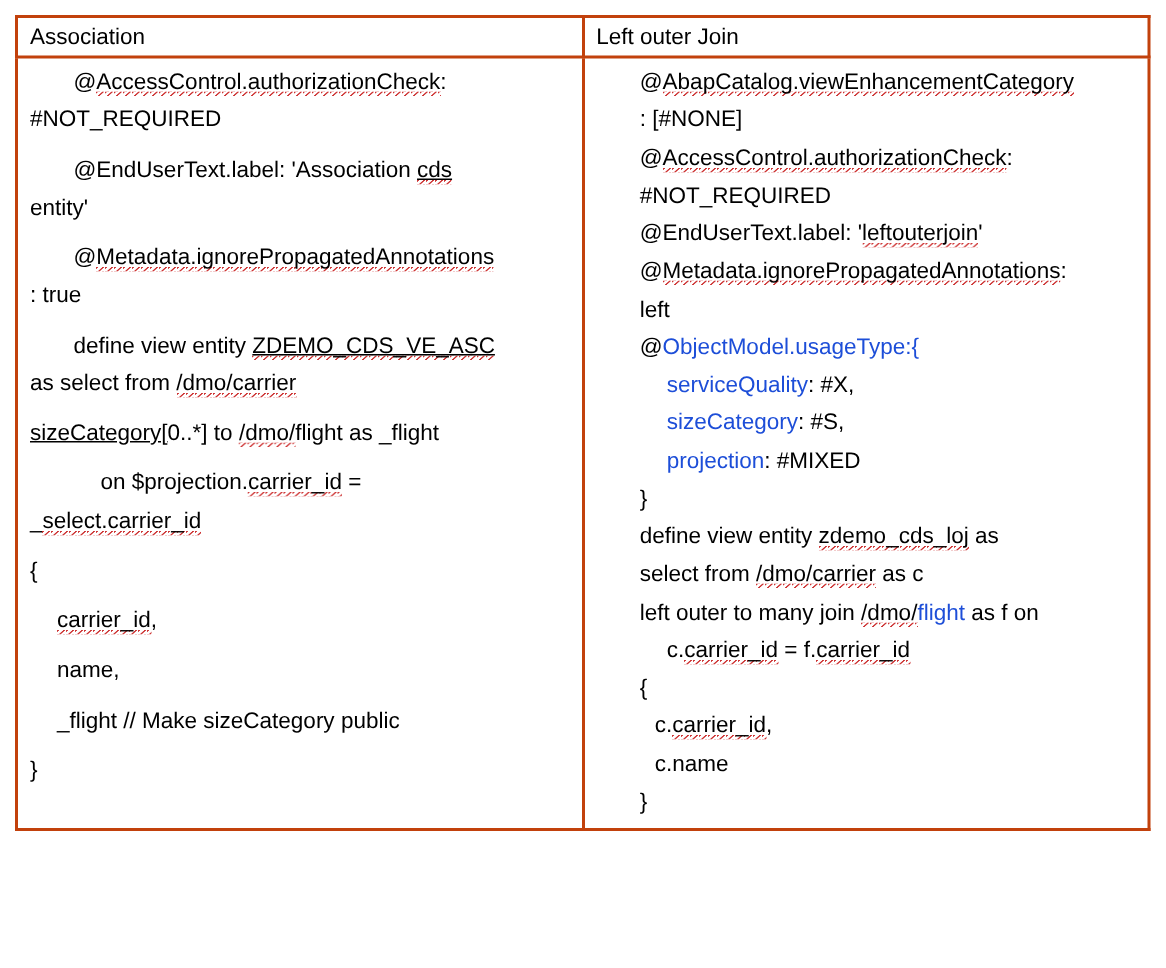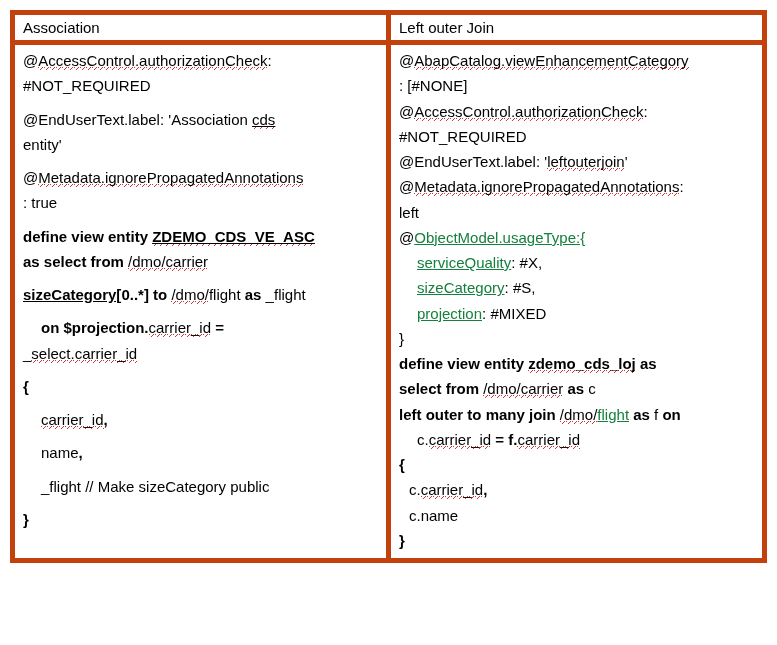--- a/index.html
+++ b/index.html
@@ -15,56 +15,56 @@
     height: 645px;
     box-sizing: border-box;
     padding: 10px;
   }
   table.cmp {
     border-collapse: collapse;
     width: 100%;
     table-layout: fixed;
   }
   table.cmp th, table.cmp td {
-    border: 5px solid #c2410c;
+    border: 2px solid #c2410c;
     vertical-align: top;
     padding: 4px 8px;
     text-align: left;
     font-size: 15px;
   }
   table.cmp th {
     font-weight: 400;
     background: #fff;
   }
   .code {
     font-family: "Segoe UI", Arial, sans-serif;
     line-height: 1.55;
     word-break: break-word;
   }
-  .b { font-weight: 700; }
+  .b { font-weight: 400; }
   .uline { text-decoration: underline; text-decoration-color: #000; }
-  .link { color: #15803d; text-decoration: underline; }
+  .link { color: #1d4ed8; }
 
   
   .sq {
     background-image:
       repeating-linear-gradient(135deg,
         rgba(200,30,30,0.9) 0px,
         rgba(200,30,30,0.9) 1px,
         transparent 1px,
         transparent 3px);
     background-repeat: repeat-x;
     background-position: 0 100%;
     background-size: 6px 3px;
     padding-bottom: 1px;
   }
   .ind1 { padding-left: 18px; display: inline-block; }
   .ind2 { padding-left: 10px; display: inline-block; }
   .blk { margin-bottom: 10px; }
-  .blk0 { margin-bottom: 2px; }
+  .blk0 { margin-bottom: 2px; margin-left: 29px; }
 </style>
 </head>
 <body>
 <div class="page">
 
 <table class="cmp">
   <thead>
     <tr>
       <th>Association</th>
       <th>Left outer Join</th>

